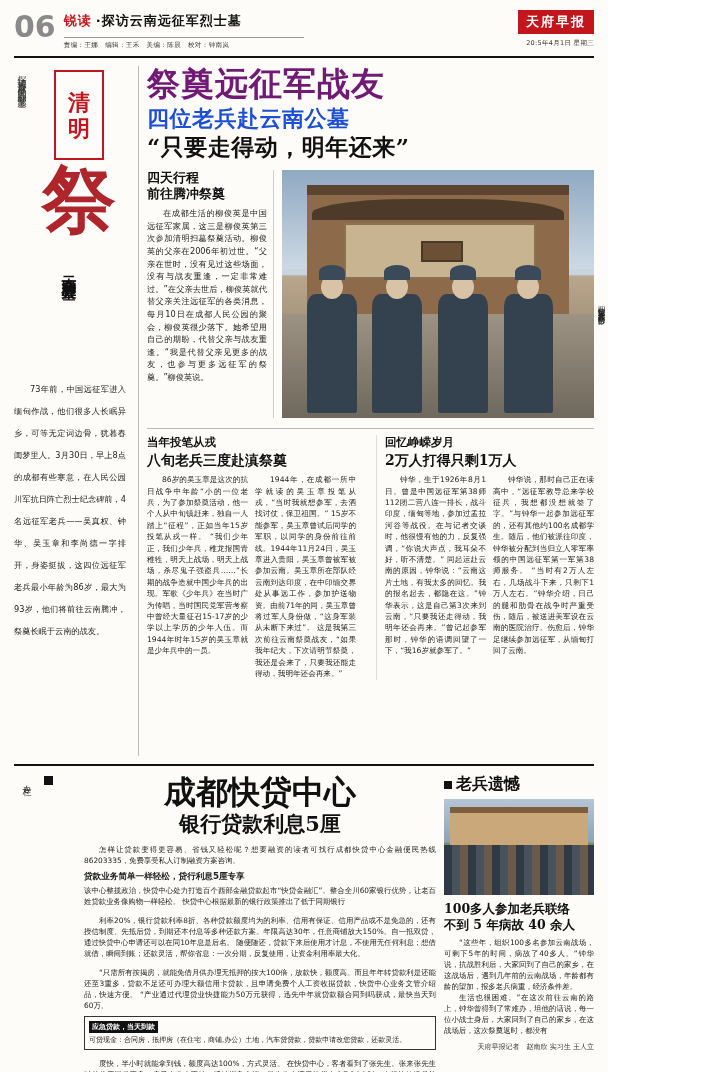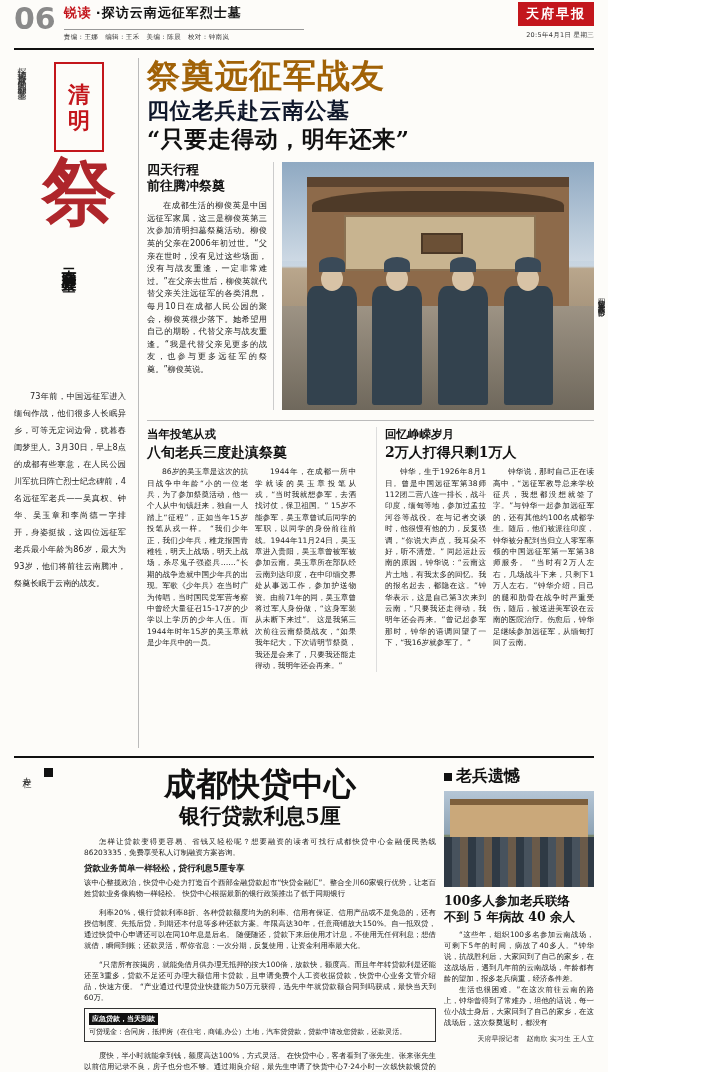--- a/index.html
+++ b/index.html
@@ -14,21 +14,21 @@
     color: #111;
     position: relative;
     overflow: hidden;
   }
   .page {
     position: relative;
     width: 608px;
     height: 1072px;
     background: #fdfcf9;
     box-sizing: border-box;
-    padding: 2px 14px;
+    padding: 10px 14px;
   }
 
   
   .masthead {
     position: relative;
     height: 46px;
     border-bottom: 2px solid #111;
     display: flex;
     align-items: flex-start;
   }
@@ -156,53 +156,53 @@
     left: 46px;
     font-size: 15px;
     font-weight: bold;
     color: #111;
     height: 120px;
     line-height: 18px;
     font-family: "DejaVu Serif", "Liberation Serif", serif;
   }
   .rail-body {
     position: absolute;
-    top: 330px;
+    top: 312px;
     left: 0;
     width: 112px;
     font-size: 8.2px;
-    line-height: 17px;
+    line-height: 22px;
     color: #222;
     text-align: justify;
     text-indent: 16px;
   }
 
   
   .main {
     flex: 1;
     padding-left: 8px;
     position: relative;
   }
   .headline-block { margin-bottom: 6px; }
   .hl1 {
     font-size: 33px;
     font-weight: bold;
     letter-spacing: 1px;
     font-family: Liberation Sans, sans-serif;
     line-height: 1.12;
-    color: #a16207;
+    color: #701a75;
   }
   .hl2 {
     font-size: 22px;
     font-weight: bold;
     letter-spacing: 0.5px;
     font-family: "DejaVu Serif", "Liberation Serif", serif;
     line-height: 1.25;
     margin-top: 2px;
-    color: #0f172a;
+    color: #1d4ed8;
   }
   .hl3 {
     font-size: 23px;
     font-weight: bold;
     letter-spacing: 0.5px;
     font-family: "DejaVu Serif", "Liberation Serif", serif;
     line-height: 1.25;
     margin-top: 1px;
     color: #111;
   }

